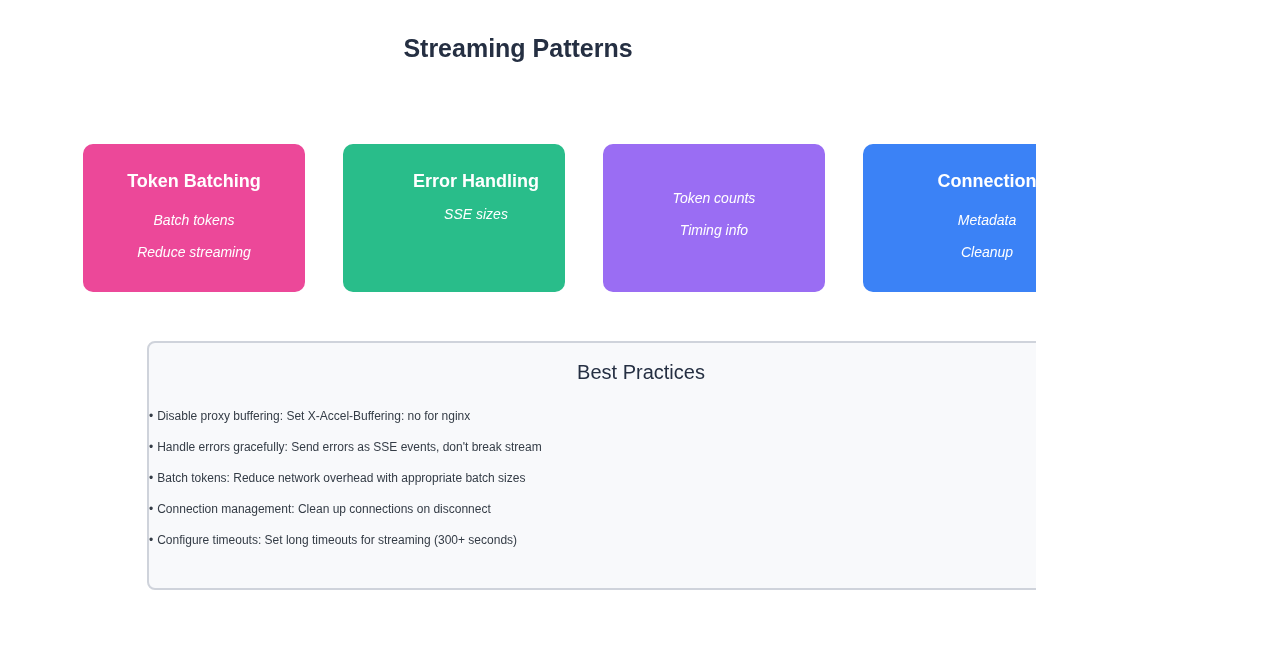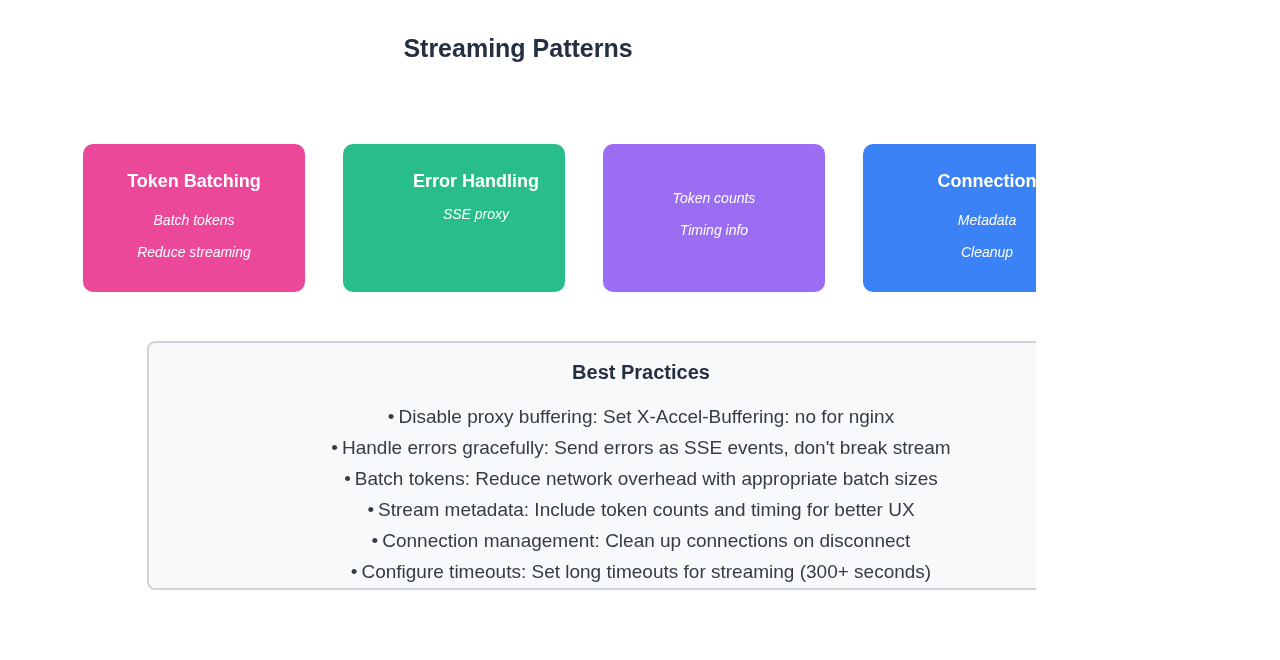--- a/index.html
+++ b/index.html
@@ -61,32 +61,31 @@
     border-radius: 8px;
   }
   .panel-title {
     position: absolute;
     top: 16px;
     left: 0;
     width: 100%;
     text-align: center;
     font-size: 20px;
     line-height: 26px;
-    font-weight: 700;
+    font-weight: 400;
     color: #252f42;
   }
   .bullet-list {
     position: absolute;
     top: 58px;
     left: 0;
     width: 100%;
   }
   .bullet-line {
-    text-align: center;
-    font-size: 19px;
+    font-size: 12px;
     line-height: 31px;
     color: #343c46;
   }
   .bullet-glyph { margin-right: 4px; }
 </style>
 </head>
 <body>
 
 <div class="canvas">
 
@@ -95,21 +94,21 @@
   <div class="cards-row">
 
     <div class="card" style="background: #ec4899;">
       <div class="card-title">Token Batching</div>
       <div class="card-item first">Batch tokens</div>
       <div class="card-item second">Reduce streaming</div>
     </div>
 
     <div class="card" style="background: rgb(41, 189, 138); padding-left: 44px;">
       <div class="card-title">Error Handling</div>
-      <div class="card-item second">SSE proxy</div>
+      <div class="card-item second">SSE sizes</div>
     </div>
 
     <div class="card" style="background: rgb(154, 109, 243);">
       <div class="card-item first">Token counts</div>
       <div class="card-item second">Timing info</div>
     </div>
 
     <div class="card" style="background: #3b82f6; padding-left: 26px;">
       <div class="card-title">Connection</div>
       <div class="card-item first">Metadata</div>
@@ -127,23 +126,20 @@
       </div>
 
       <div class="bullet-line">
         <span class="bullet-glyph">•</span><span>Handle errors gracefully: Send errors as SSE events, don't break stream</span>
       </div>
 
       <div class="bullet-line">
         <span class="bullet-glyph">•</span><span>Batch tokens: Reduce network overhead with appropriate batch sizes</span>
       </div>
 
-      <div class="bullet-line">
-        <span class="bullet-glyph">•</span><span>Stream metadata: Include token counts and timing for better UX</span>
-      </div>
 
       <div class="bullet-line">
         <span class="bullet-glyph">•</span><span>Connection management: Clean up connections on disconnect</span>
       </div>
 
       <div class="bullet-line">
         <span class="bullet-glyph">•</span><span>Configure timeouts: Set long timeouts for streaming (300+ seconds)</span>
       </div>
 
     </div>

